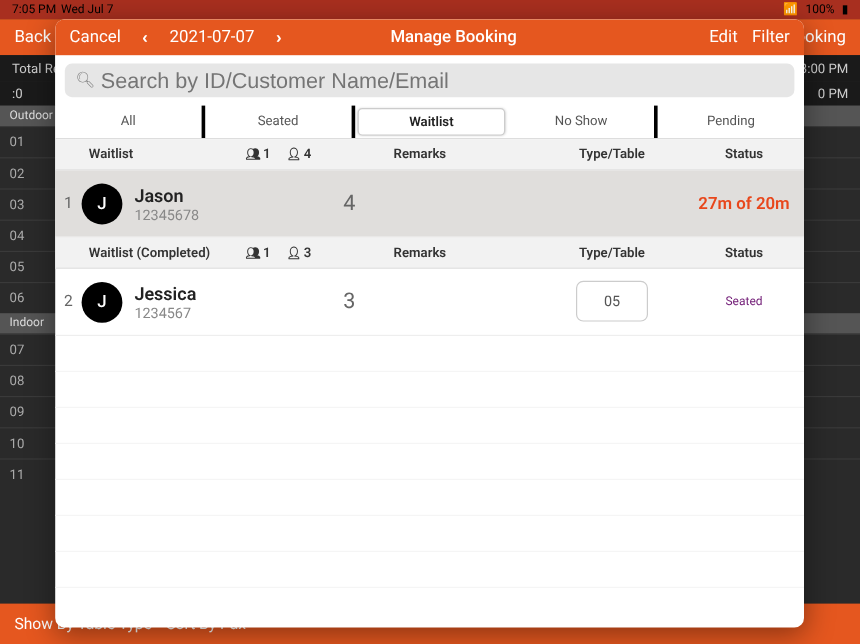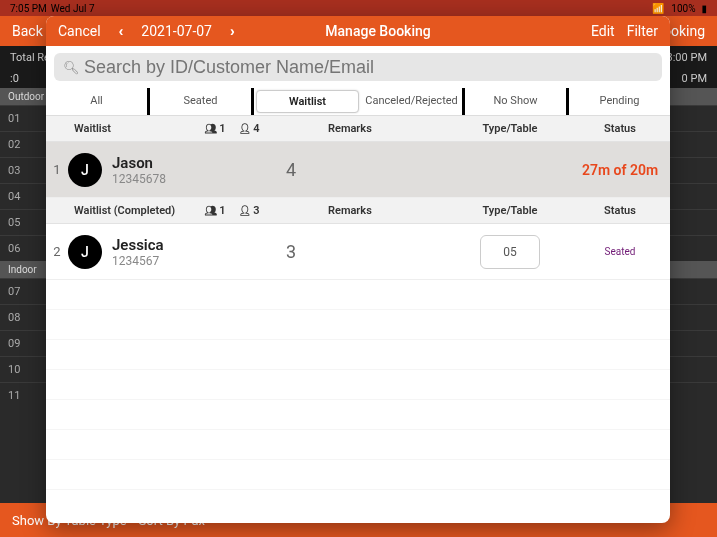--- a/index.html
+++ b/index.html
@@ -222,21 +222,20 @@
     <div class="search-rel">
       <span class="search-icon">🔍︎</span>
       <input class="search-input" placeholder="Search by ID/Customer Name/Email" style="">
     </div>
   </div>
 
   <div class="tabs">
     <div class="tab">All</div>
     <div class="tab">Seated</div>
     <div class="tab active">Waitlist</div>
-    <div class="tab">Canceled/Rejected</div>
     <div class="tab">No Show</div>
     <div class="tab">Pending</div>
   </div>
 
   <div class="section-header">
     <span class="col-idx"></span>
     <span class="col-name">Waitlist</span>
     <span class="col-c1">
         <span class="people-icon">👥︎</span>
         <span>1</span>

